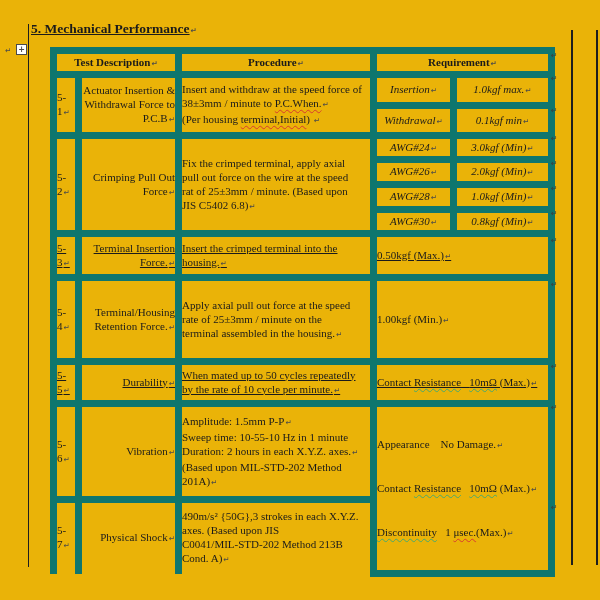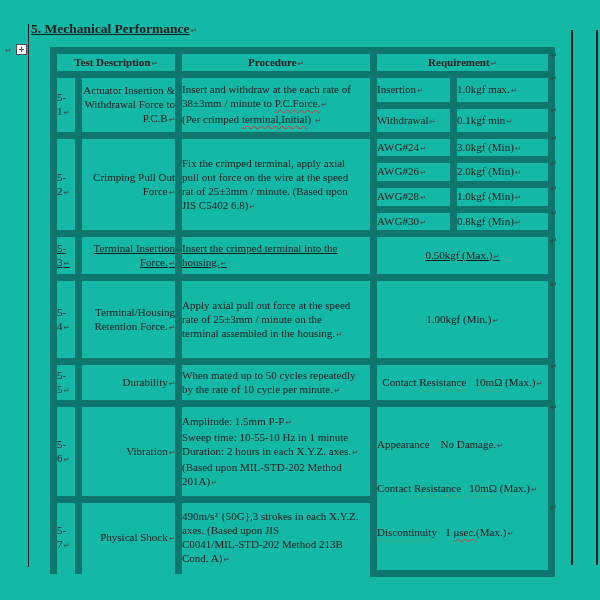--- a/index.html
+++ b/index.html
@@ -1,17 +1,17 @@
 <!DOCTYPE html>
 <html><head>
 <meta charset="utf-8">
 <style>
   html,body{margin:0;padding:0;}
   .page{
-    position:relative; width:600px; height:600px; background:#14b8a6;
+    position:relative; width:600px; height:600px; background:#eab308;
     font-family:"Liberation Serif","DejaVu Serif",serif;
     color:#1b1b1b; overflow:hidden;
   }
   
   .vrule{position:absolute; background:#1e1e1e;}
   .vrule.left{left:28px; top:24px; width:1px; height:543px;}
   .vrule.r1{left:571px; top:30px; width:2px; height:535px;}
   .vrule.r2{left:596px; top:30px; width:2px; height:535px;}
 
   .heading{
@@ -33,31 +33,31 @@
   table.spec{
     position:absolute; left:50px; top:47px; width:498px;
     border-collapse:collapse; table-layout:fixed;
   }
   table.spec td{
     border:7px solid #0f766e; padding:0; vertical-align:middle;
     font-size:11px; line-height:14px; overflow:hidden;
   }
   tr.h24{height:24px;} tr.h31{height:31px;} tr.h30{height:30px;}
   tr.h24b{height:24px;} tr.h25{height:25px;}
-  tr.h44{height:44px;text-decoration:underline;} tr.h84{height:84px;} tr.h42{height:42px;}
+  tr.h44{height:44px;text-decoration:underline;} tr.h84{height:84px;} tr.h42{height:42px;text-decoration:underline;}
   tr.h96{height:96px;} tr.h74{height:74px;}
 
   td.th{font-weight:bold; text-align:center; font-size:11.5px;}
   td.num{}
   td.desc{text-align:right; padding:2px 3px 2px 6px; white-space:pre-wrap;}
   td.proc{text-align:left; padding:2px 3px 2px 6px;}
   td.proc .pline{white-space:pre-wrap;}
   td.proc .pre{white-space:pre-wrap;}
-  td.reqlabel, td.reqval{text-align:left;}
-  td.reqmerge{text-align:center; white-space:pre-wrap;}
+  td.reqlabel, td.reqval{text-align:center;font-style:italic;}
+  td.reqmerge{white-space:pre-wrap;}
   td.reqbig{text-align:left; padding-left:6px; white-space:pre-wrap; line-height:19px;}
   tr.last td{border-bottom:none;}
 
   .wavy-red{text-decoration:underline wavy #d83a2f 1px; text-underline-offset:2px; text-decoration-skip-ink:none;}
   .wavy-green{text-decoration:underline wavy #4aa96c 1px; text-underline-offset:2px; text-decoration-skip-ink:none;}
 
   .gutter-mark{
     position:absolute; font-family:"DejaVu Sans",sans-serif;
     font-size:8px; color:#3d3d3d; line-height:8px;
   }
@@ -93,23 +93,23 @@
       <td class="th">Procedure<span class="pmark">↵</span></td>
       <td class="th" colspan="2">Requirement<span class="pmark">↵</span></td>
     </tr>
 
     <tr class="h31">
       <td class="num" rowspan="2">5-1<span class="pmark">↵</span></td>
       <td class="desc" rowspan="2">Actuator Insertion &amp;
 Withdrawal Force to
 P.C.B<span class="pmark">↵</span></td>
       <td class="proc" rowspan="2">
-        <div class="pline"><span>Insert and withdraw at the each rate of</span></div>
-        <div class="pline"><span>38±3mm / minute to </span><span class="wavy-red">P.C.Force.</span><span><span class="pmark">↵</span></span></div>
-        <div class="pline"><span>(Per crimped </span><span class="wavy-red">terminal,Initial</span><span>) <span class="pmark">↵</span></span></div>
+        <div class="pline"><span>Insert and withdraw at the speed force of</span></div>
+        <div class="pline"><span>38±3mm / minute to </span><span class="wavy-red">P.C.When.</span><span><span class="pmark">↵</span></span></div>
+        <div class="pline"><span>(Per housing </span><span class="wavy-red">terminal,Initial</span><span>) <span class="pmark">↵</span></span></div>
       </td>
       <td class="reqlabel">Insertion<span class="pmark">↵</span></td>
       <td class="reqval">1.0kgf max.<span class="pmark">↵</span></td>
     </tr>
     <tr class="h30">
       <td class="reqlabel">Withdrawal<span class="pmark">↵</span></td>
       <td class="reqval">0.1kgf min<span class="pmark">↵</span></td>
     </tr>
 
     <tr class="h24b">

